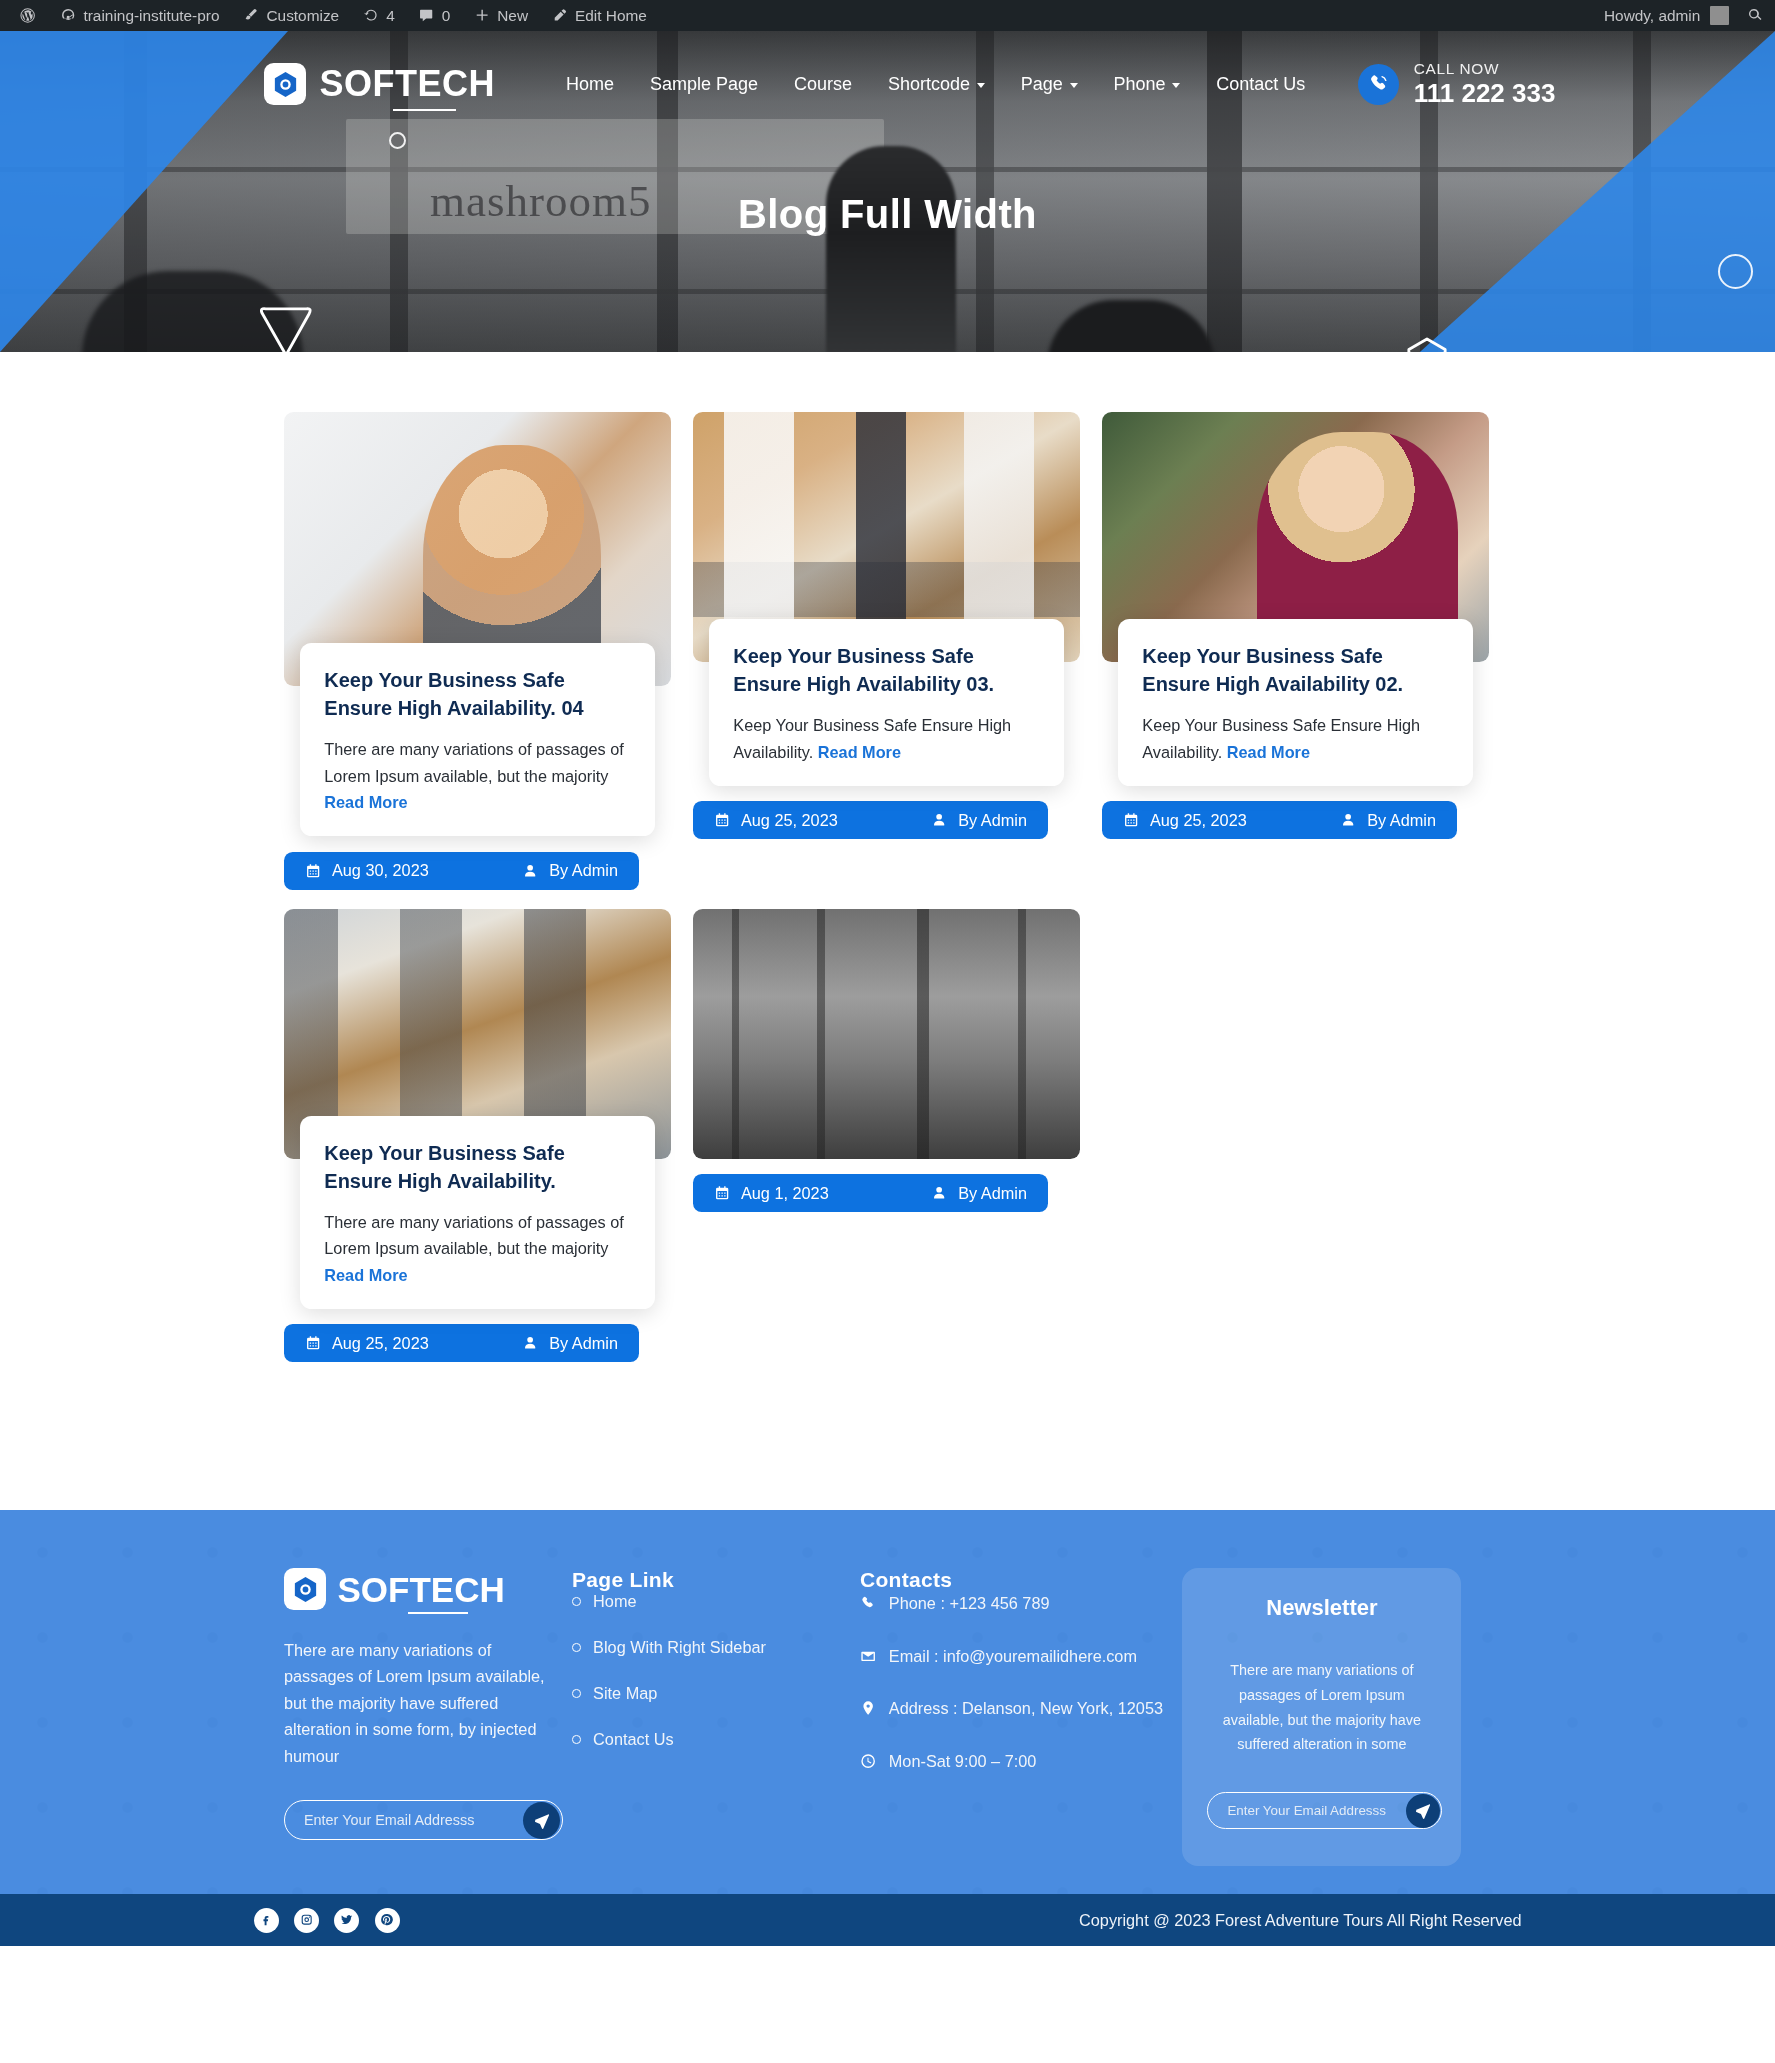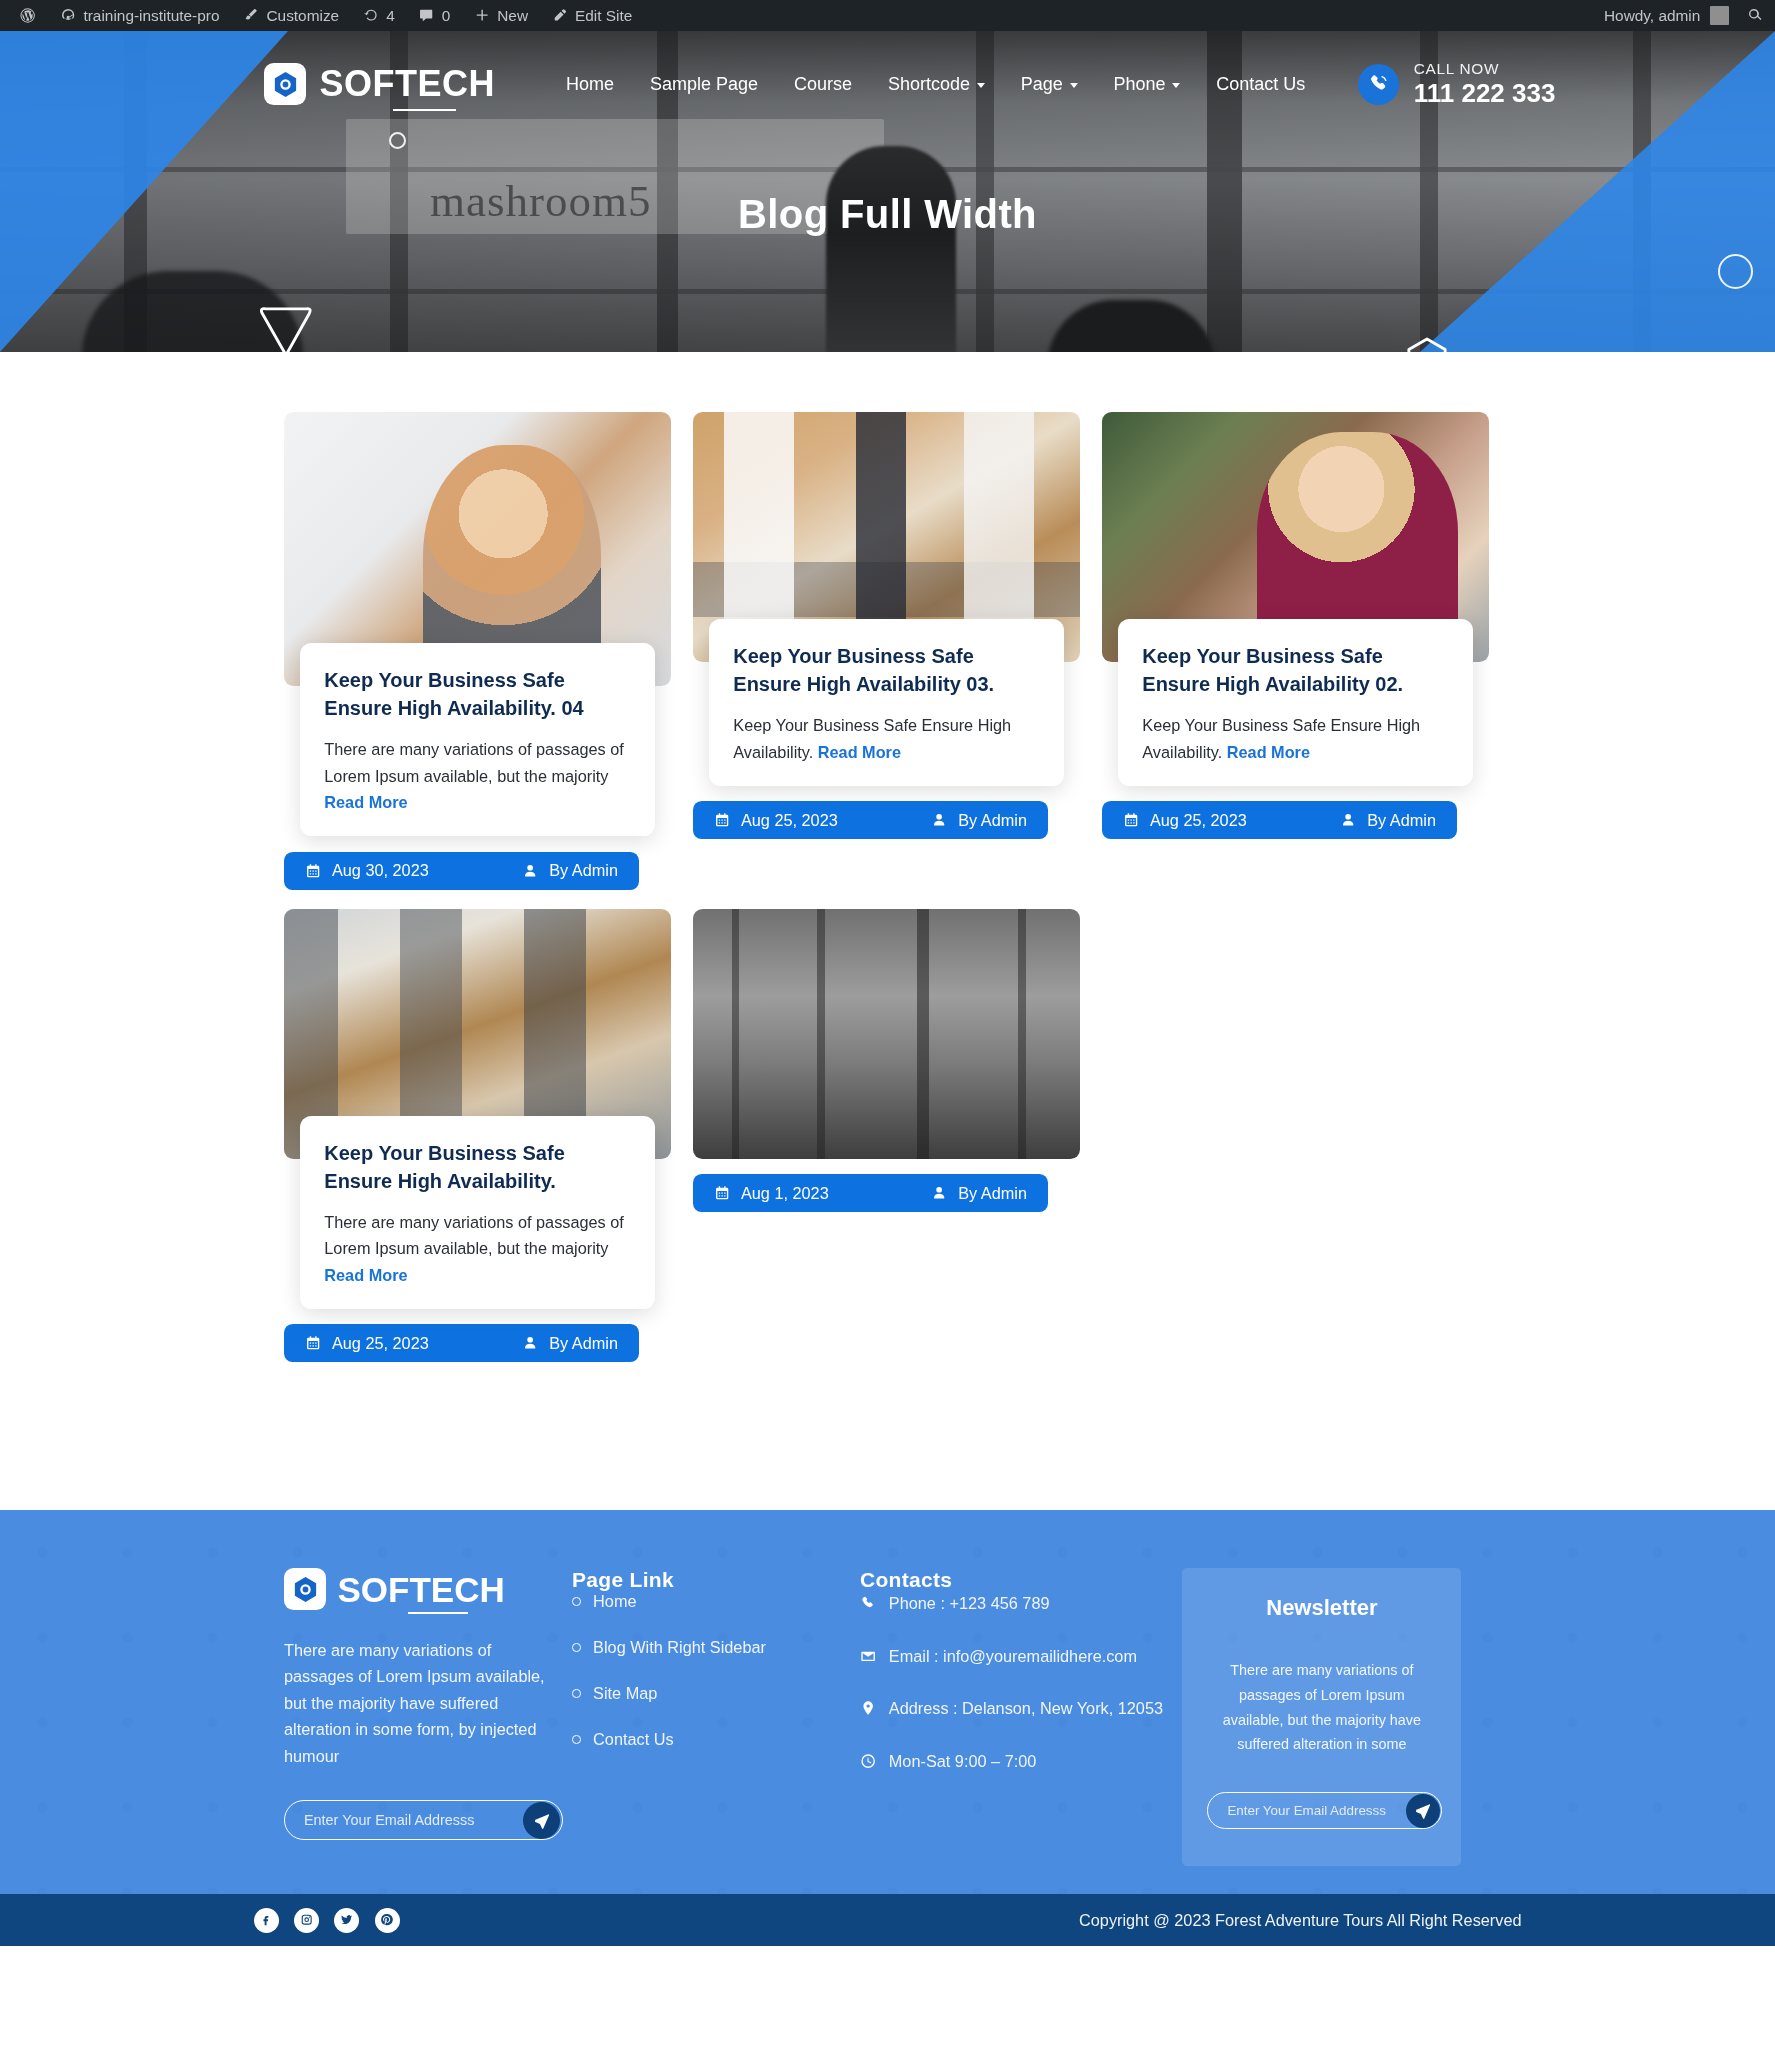--- a/index.html
+++ b/index.html
@@ -134,21 +134,21 @@
   .frow{display:flex;gap:12.5px;color:#f1f5fa;font-size:16.3px;margin-bottom:29px;line-height:1.45;align-items:flex-start;}
   .frow svg{width:16.3px;height:16.3px;fill:#fff;flex:none;margin-top:2.9px;}
   .emailbox{margin-top:31px;width:279px;height:40px;border:1.5px solid #fff;border-radius:21px;
     display:flex;align-items:center;padding-left:19px;position:relative;}
   .emailbox input{background:transparent;border:none;outline:none;color:#eaf1fa;font-size:14.4px;
     font-family:"Liberation Sans",sans-serif;width:207px;}
   .emailbox input::placeholder{color:#e3ecf7;}
   .sendbtn{position:absolute;right:1.9px;top:1px;width:37px;height:37px;border-radius:50%;background:#0d3f78;
     display:flex;align-items:center;justify-content:center;}
   .sendbtn svg{width:17.3px;height:17.3px;fill:#fff;}
-  .newsbox{background:rgba(255,255,255,.13);border-radius:5px;padding:27px 25px 31px;text-align:center;height:298px;}
+  .newsbox{background:rgba(255,255,255,.13);border-radius:16px;padding:27px 25px 31px;text-align:center;height:298px;}
   .newshead{color:#fff;font-size:22px;font-weight:bold;margin-bottom:37px;}
   .newstext{color:#f1f6fb;font-size:14.4px;line-height:1.72;margin-bottom:35px;}
   .newsbox .emailbox{margin:0 auto;width:235px;height:37px;}
   .newsbox .emailbox input{width:168px;font-size:13.4px;}
   .newsbox .sendbtn{width:34px;height:34px;}
 
   #copybar{background:#0f467f;height:52px;display:flex;align-items:center;position:relative;}
   .cwrap{width:1268px;margin:0 auto;display:flex;align-items:center;}
   .socials{display:flex;gap:15.4px;}
   .soc{width:25px;height:25px;border-radius:50%;background:#fff;display:flex;align-items:center;justify-content:center;}
@@ -206,21 +206,21 @@
           </svg>
       </span>
       <span>New</span>
     </div>
     <div class="ab-item">
       <span class="ab-icn">
         <svg viewBox="0 0 24 24">
             <path d="M18.4 3.9a1.8 1.8 0 00-2.6 0L14 5.7l4.3 4.3 1.8-1.8a1.8 1.8 0 000-2.6zM12.8 6.9L4 15.7V20h4.3l8.8-8.8z"></path>
           </svg>
       </span>
-      <span>Edit Site</span>
+      <span>Edit Home</span>
     </div>
   </div>
   <div class="ab-right">
     <span style="font-size:15.4px;">Howdy, admin</span>
     <span class="ab-avatar"></span>
     <span class="ab-icn" style="margin-left:7.7px;">
       <svg viewBox="0 0 24 24">
           <path d="M10 3a7 7 0 105.3 11.6l4.6 4.6 1.4-1.4-4.6-4.6A7 7 0 0010 3zm0 2a5 5 0 110 10 5 5 0 010-10z"></path>
         </svg>
     </span>

